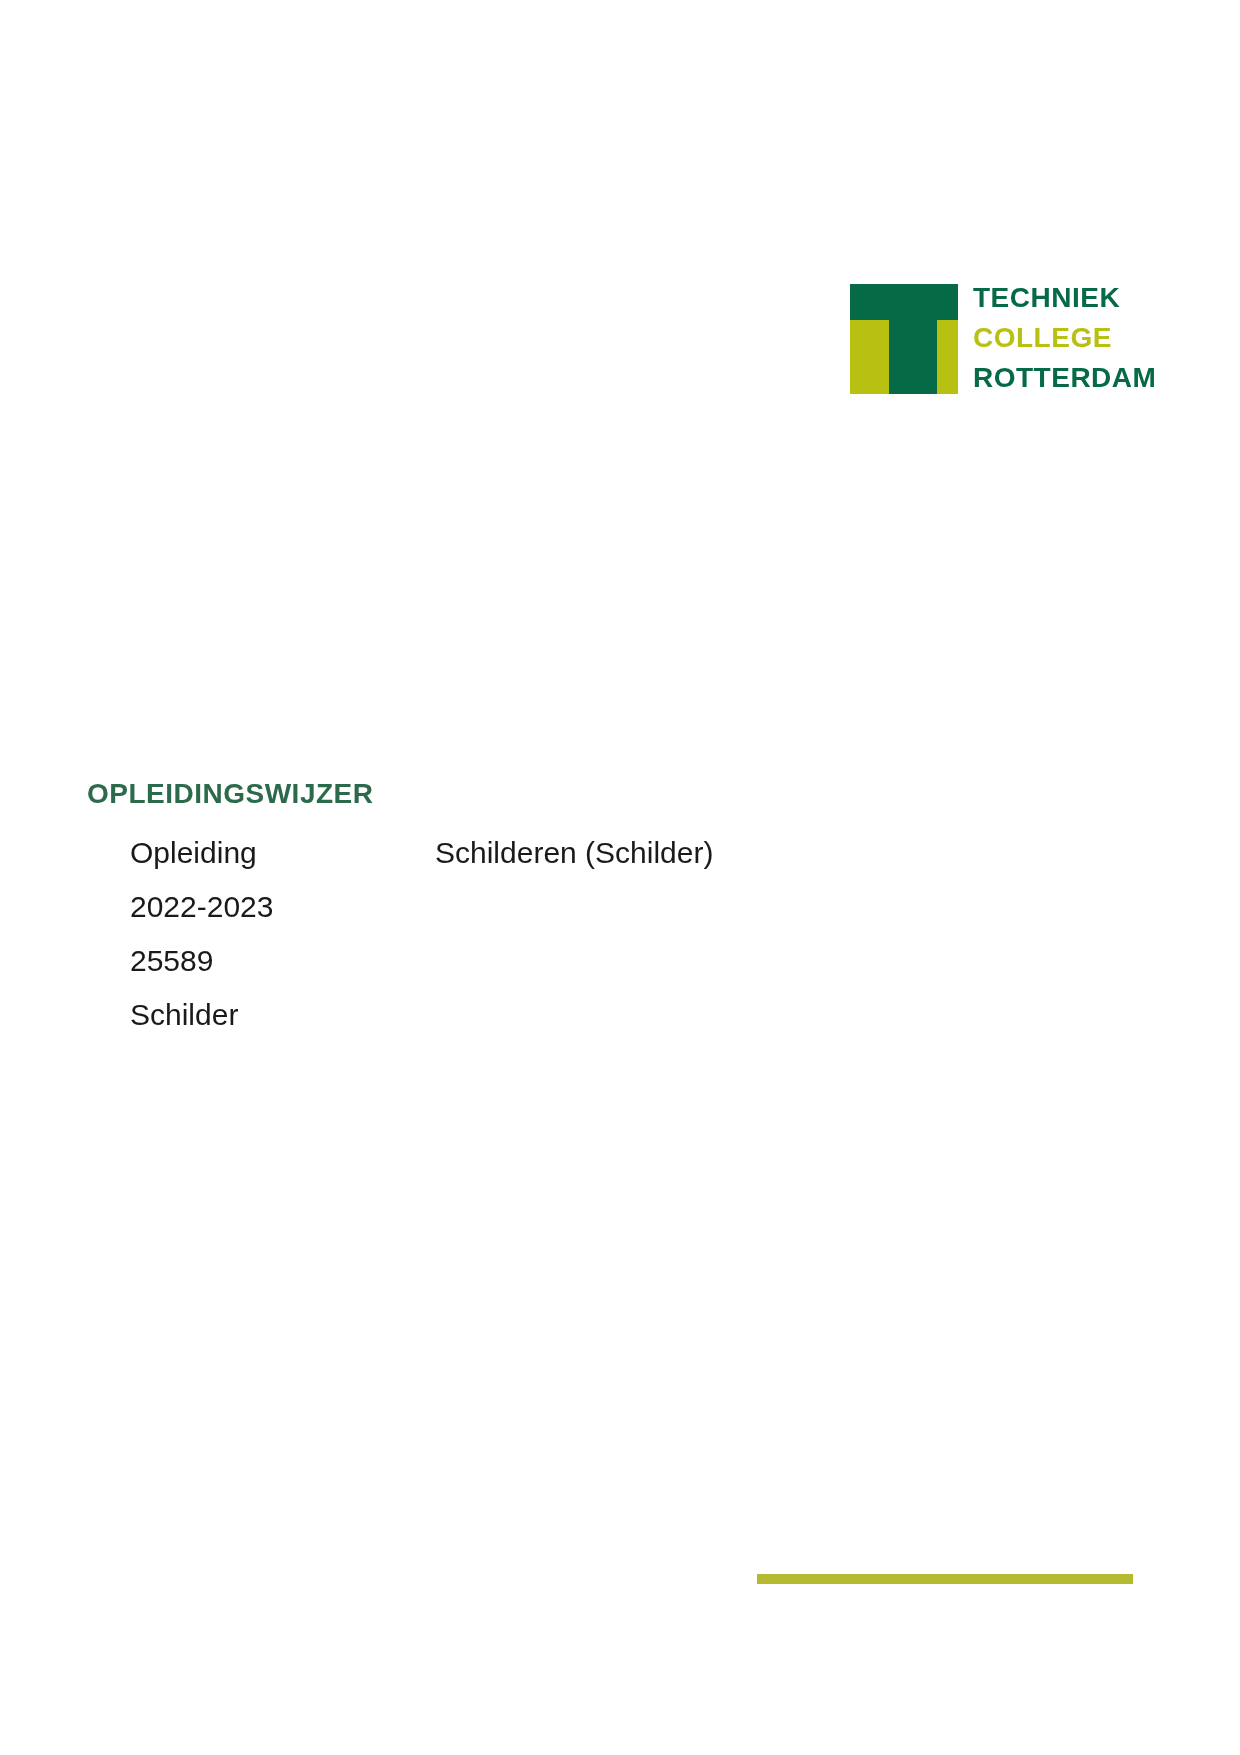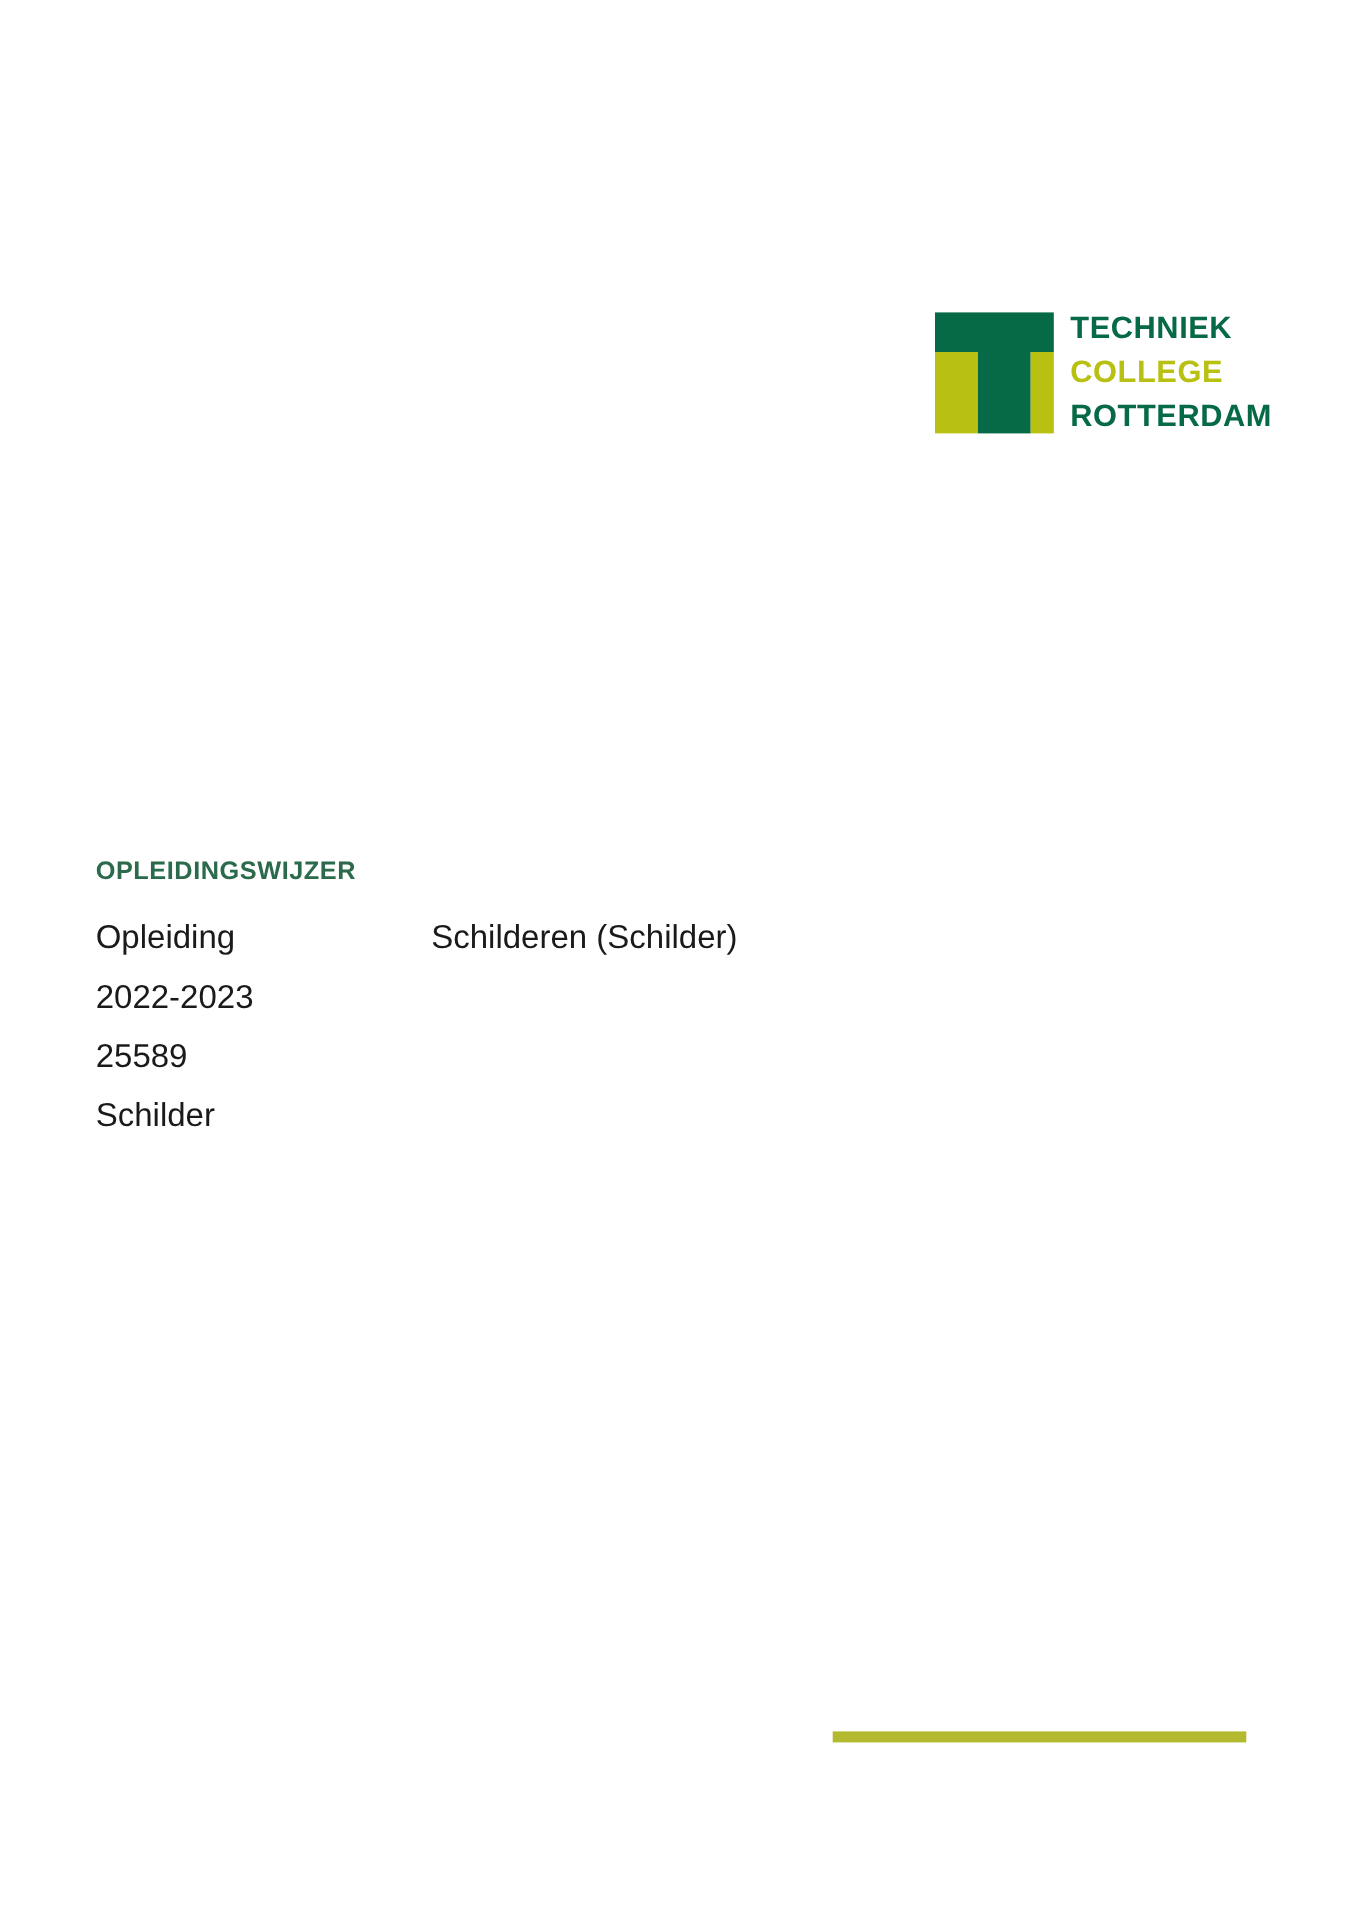--- a/index.html
+++ b/index.html
@@ -68,37 +68,38 @@
     white-space: nowrap;
   }
   .logo-line-green { color: var(--green, #056a45); }
   .logo-line-yellow { color: var(--yellow, #b8c011); }
 
   
   .page-title {
     position: absolute;
     left: 87px;
     top: 778px;
-    font-size: 23px;
+    font-size: 28px;
     font-weight: 700;
     letter-spacing: 0.5px;
     color: var(--heading-green, #2b6b4b);
   }
 
   
   .details {
     position: absolute;
     left: 87px;
     top: 826px;
     width: 720px;
   }
   .row {
     display: flex;
     height: 54px;
     align-items: center;
+    margin-left: 43px;
   }
   .cell {
     font-size: 30px;
     font-weight: 400;
     color: var(--text, #1a1a1a);
     white-space: nowrap;
   }
   .cell.label { width: 305px; flex: none; }
   .cell.value { flex: 1; }
 

